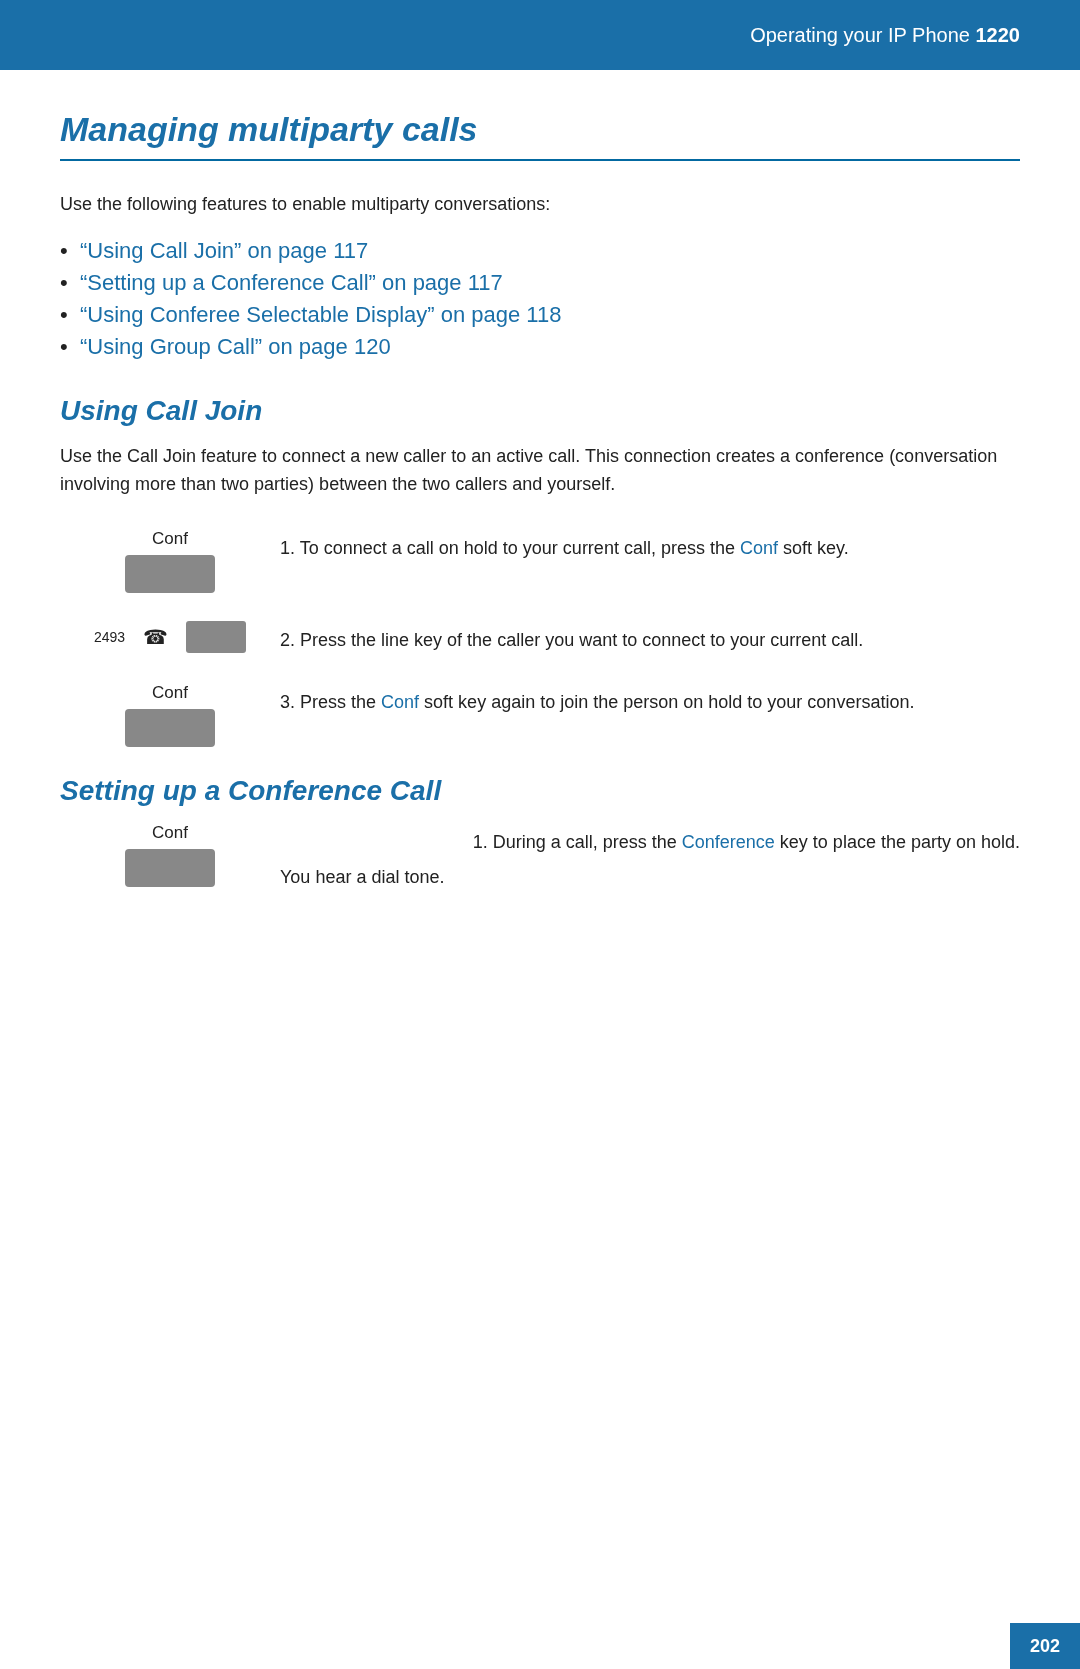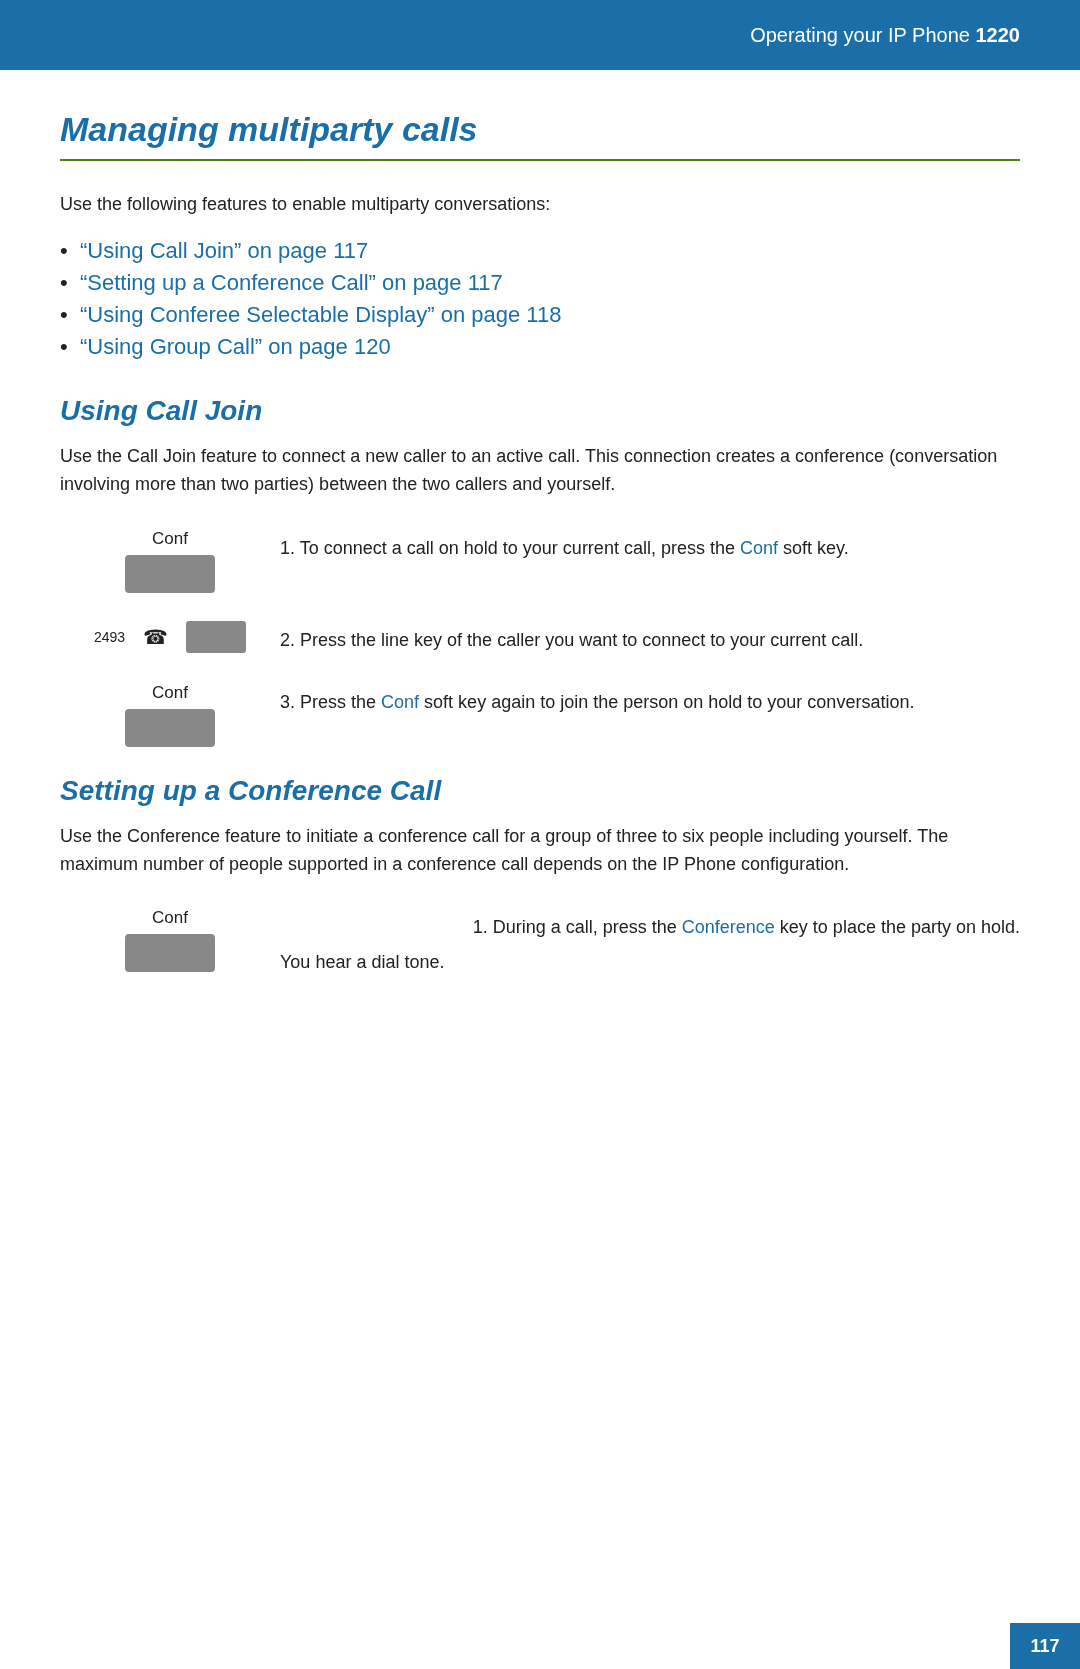--- a/index.html
+++ b/index.html
@@ -43,21 +43,21 @@
     .main-content {
       padding: 40px 60px 80px 60px;
     }
 
     
     .page-heading {
       color: #1a6fa8;
       font-size: 34px;
       font-weight: bold;
       font-style: italic;
-      border-bottom: 2px solid #4d7c0f;
+      border-bottom: 2px solid #0369a1;
       padding-bottom: 10px;
       margin-bottom: 30px;
     }
 
     
     .intro-text {
       font-size: 18px;
       color: #222;
       margin-bottom: 20px;
       line-height: 1.5;
@@ -262,35 +262,34 @@
     </div>
     <div class="instruction-right">
       <span class="step-text">
         <span>3.</span>
         <span>Press the </span><span class="inline-link">Conf</span><span> soft key again to join the person on hold to your conversation.</span>
       </span>
     </div>
   </div>
 
   <h2 class="section-heading">Setting up a Conference Call</h2>
-  <p class="body-text">Use the Conference feature to initiate a conference call for a group of three to six people including yourself. The maximum number of people supported in a conference call depends on the IP Phone configuration.</p>
 
   <div class="instruction-block">
     <div class="instruction-left">
       <span class="conf-label">Conf</span>
       <span class="soft-key-btn"></span>
     </div>
     <div class="instruction-right">
       <div class="step-text">
         <span>1.</span>
         <span>During a call, press the </span><span class="inline-link">Conference</span><span> key to place the party on hold.</span>
       </div>
       <div style="margin-top:10px;">
         <span>You hear a dial tone.</span>
       </div>
     </div>
   </div>
 
 </div>
 
 <div class="footer-bar">
-  <div class="page-number-box">117</div>
+  <div class="page-number-box">202</div>
 </div>
 
 </body></html>

